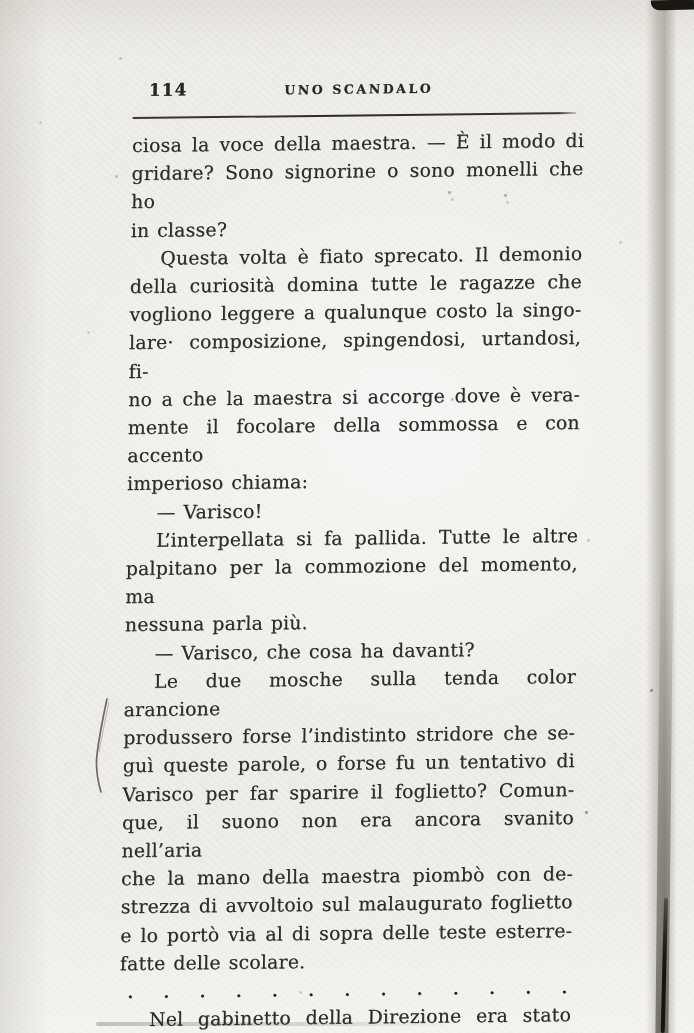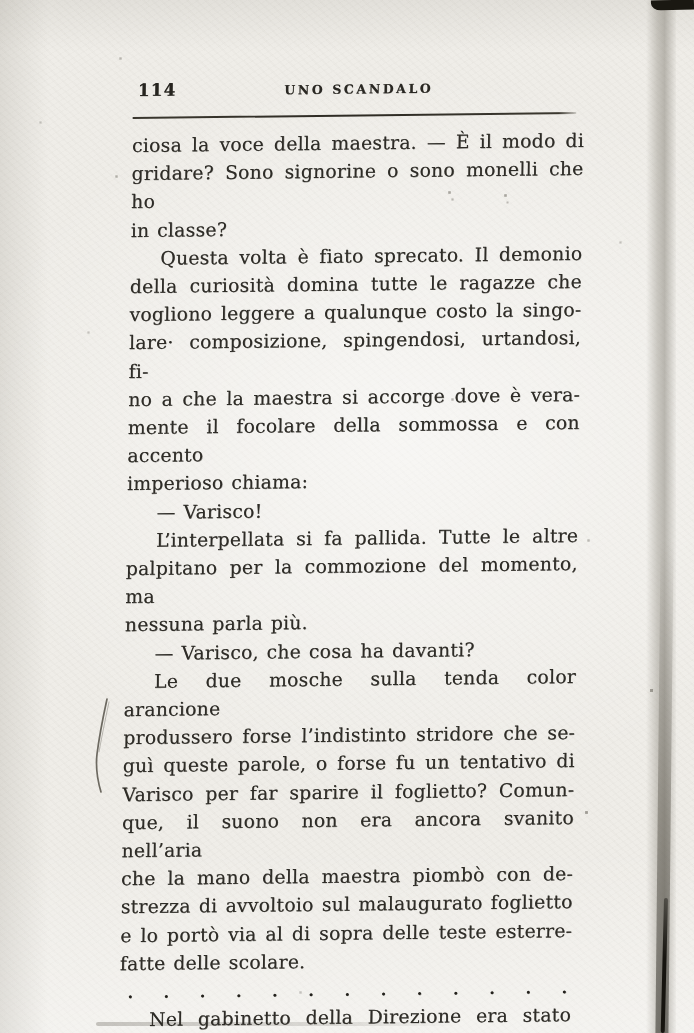--- a/index.html
+++ b/index.html
@@ -20,21 +20,21 @@
   
   .textcol{
     position:absolute;left:133px;top:80px;width:452px;
     transform:rotate(-0.65deg) skewX(-1.5deg);
     transform-origin:0 0;
     color:#2e2c27;
   }
 
   .header-row{position:relative;height:24px;}
   .page-number{
-    position:absolute;left:5px;top:0;
+    position:absolute;left:16px;top:0;
     font-size:17px;font-weight:bold;letter-spacing:1px;color:#26241f;
     text-shadow:0.3px 0.3px 0.6px rgba(40,38,32,0.6);
   }
   .running-title{
     position:absolute;left:50%;top:4px;transform:translateX(-50%);
     font-size:12.5px;font-weight:bold;letter-spacing:2.6px;color:#2a2823;
     text-shadow:0.3px 0.3px 0.5px rgba(40,38,32,0.55);
     white-space:nowrap;
   }
   .header-rule{

